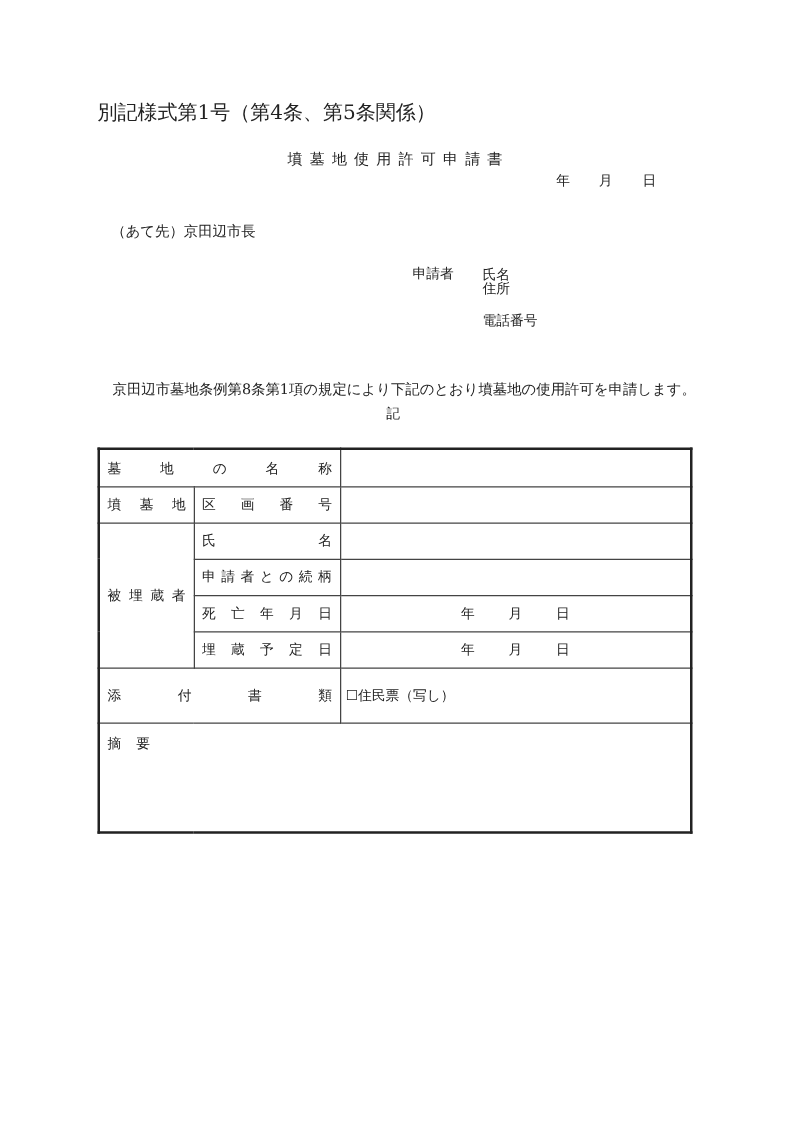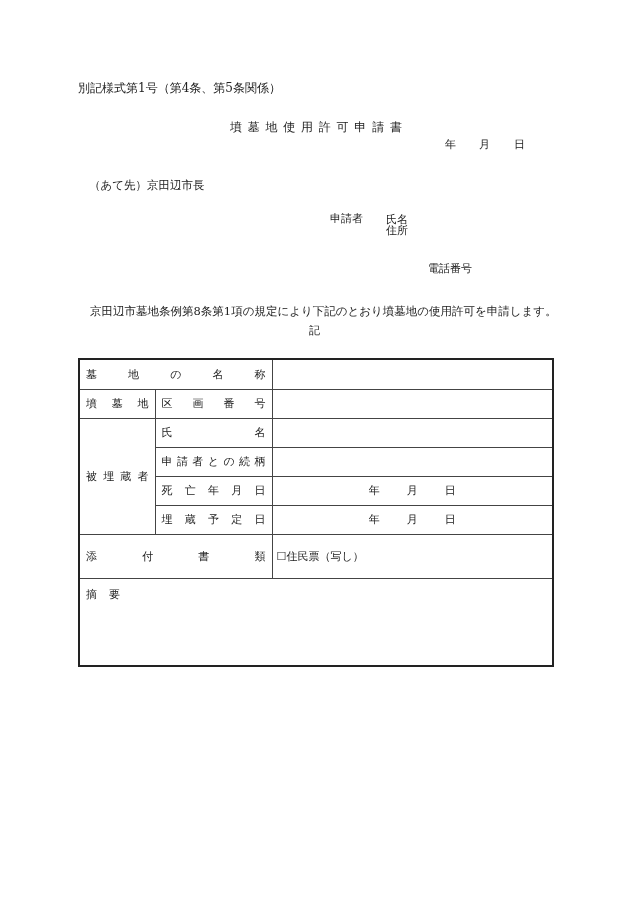--- a/index.html
+++ b/index.html
@@ -10,21 +10,21 @@
   table.form { position:absolute; left:78px; top:358px; width:476px; border-collapse:collapse;
                border:2px solid #222; table-layout:fixed; }
   table.form td { border:1px solid #444; padding:0 6px; height:28px; font-size:11px; }
   .lbl { display:flex; justify-content:space-between; }
   .date3 { display:flex; justify-content:center; gap:0; }
   .date3 span { display:inline-block; width:38px; text-align:center; }
 </style>
 </head>
 <body>
 
-<div class="abs" style="left:78px;top:80px;font-size:12px;">別記様式第1号（第4条、第5条関係）</div>
+<div class="abs" style="left:78px;top:80px;font-size:16px;">別記様式第1号（第4条、第5条関係）</div>
 
 <div class="abs spread" style="left:230px;top:119px;width:172px;font-size:12px;">
   <span>墳</span>
     <span>墓</span>
     <span>地</span>
     <span>使</span>
     <span>用</span>
     <span>許</span>
     <span>可</span>
     <span>申</span>
@@ -36,21 +36,21 @@
   <span class="abs" style="left:445px;">年</span>
   <span class="abs" style="left:479px;">月</span>
   <span class="abs" style="left:514px;">日</span>
 </div>
 
 <div class="abs" style="left:89px;top:178px;font-size:11.5px;">（あて先）京田辺市長</div>
 
 <div class="abs" style="left:330px;top:211px;text-align:center;">申請者</div>
 <div class="abs" style="left:386px;top:223px;">住所</div>
 <div class="abs" style="left:386px;top:212px;">氏名</div>
-<div class="abs" style="left:386px;top:261px;margin-left:42px;">電話番号</div>
+<div class="abs" style="left:386px;top:249px;">電話番号</div>
 
 <div class="abs" style="left:90px;top:304px;font-size:11.5px;">京田辺市墓地条例第8条第1項の規定により下記のとおり墳墓地の使用許可を申請します。</div>
 <div class="abs" style="left:309px;top:323px;">記</div>
 
 <table class="form">
   <colgroup>
       <col style="width:76px">
       <col style="width:117px">
       <col>
     </colgroup>

